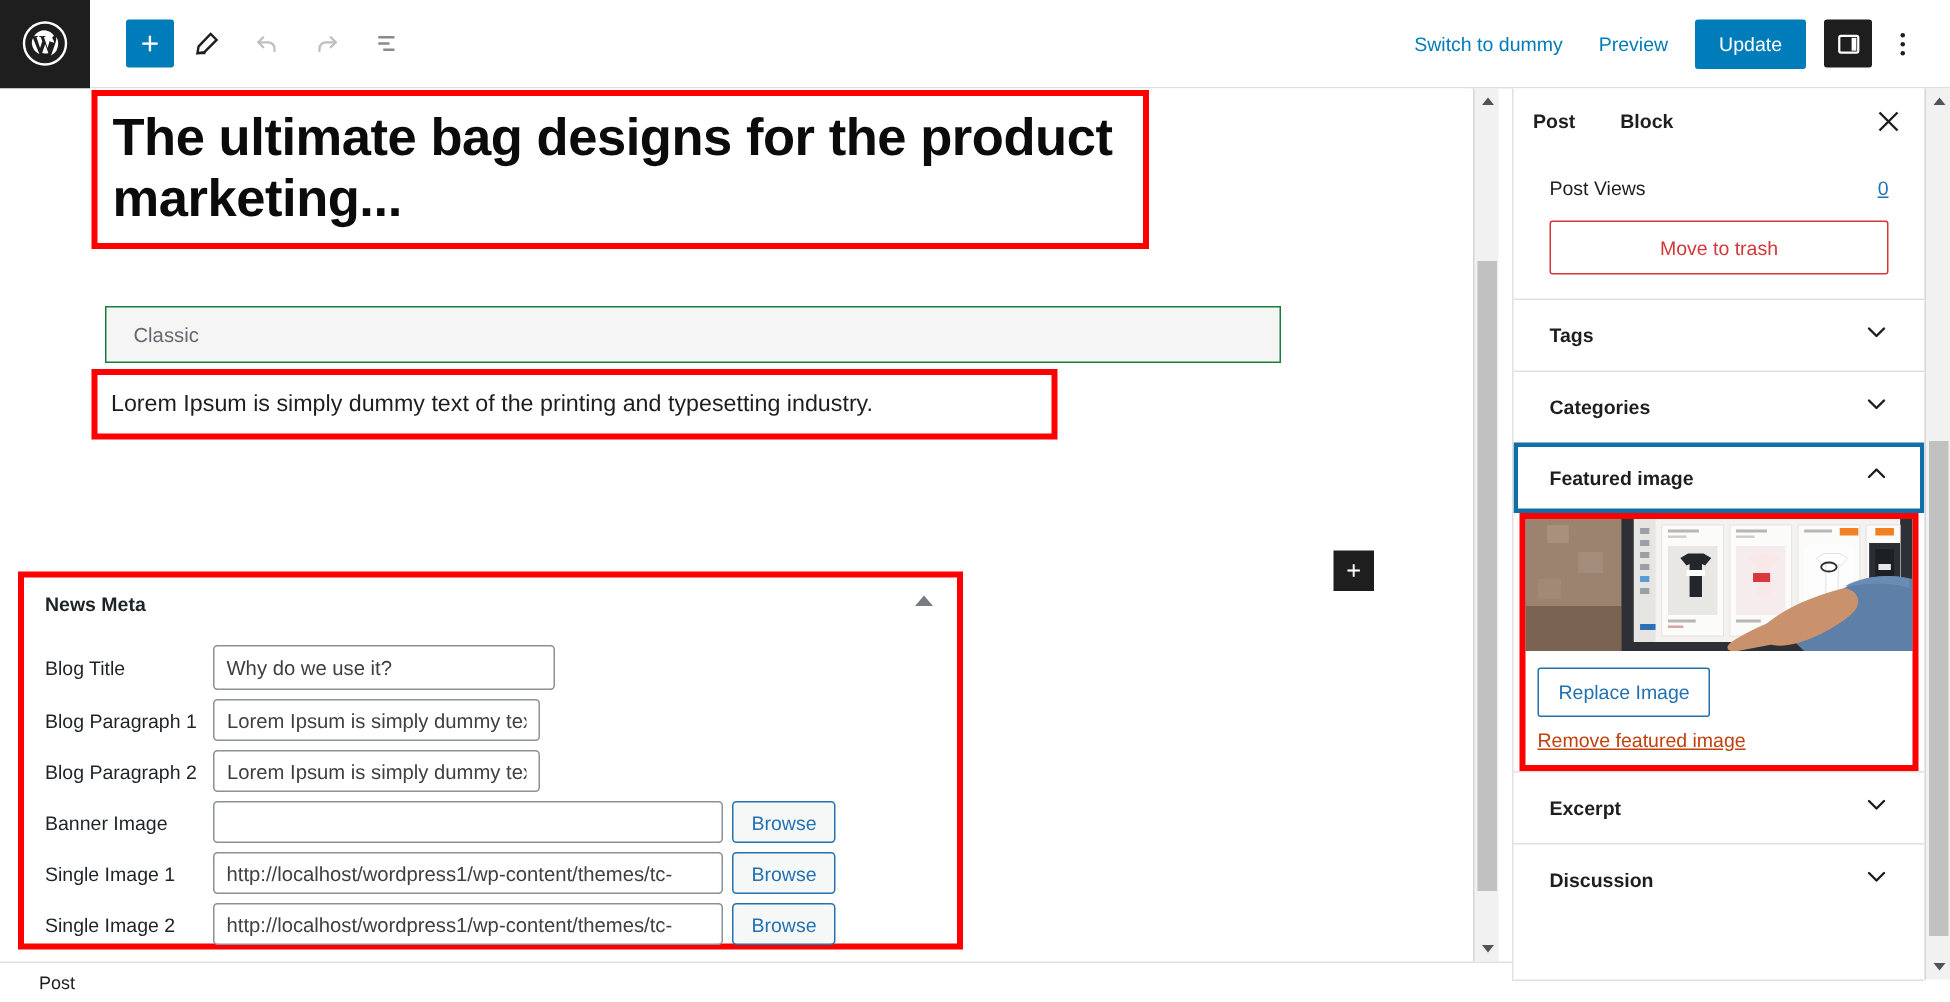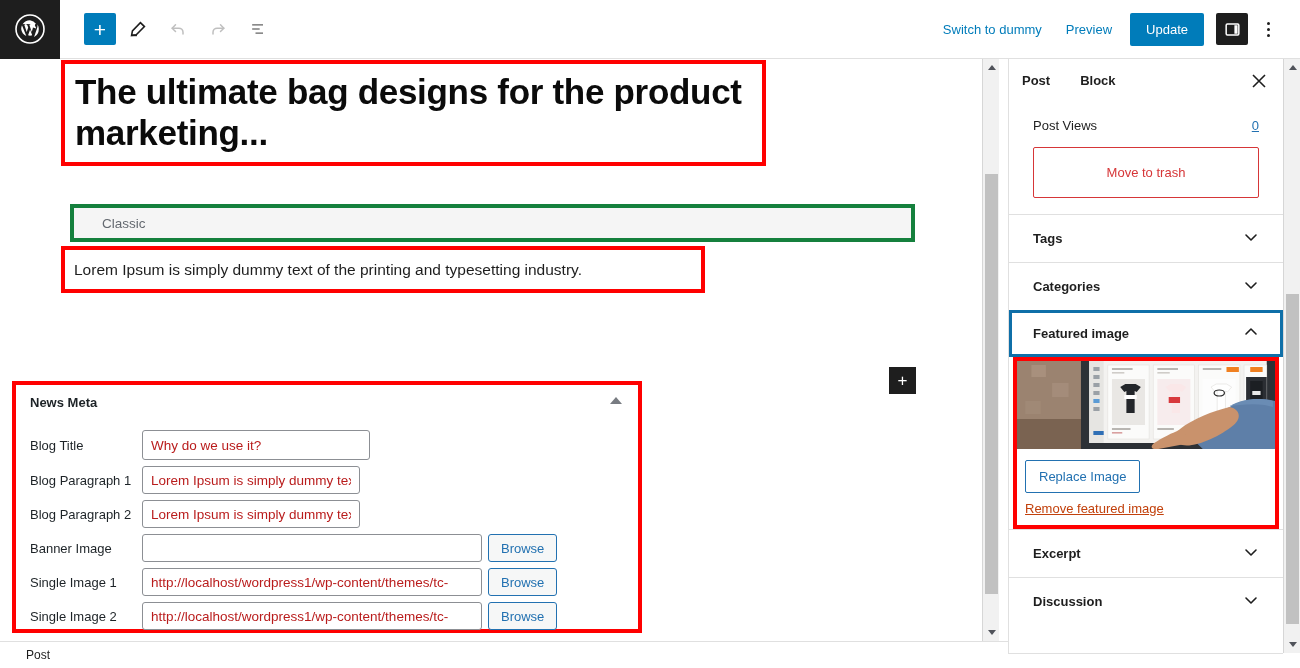--- a/index.html
+++ b/index.html
@@ -93,25 +93,25 @@
   }
   .post-title {
     font-size: 35px; font-weight: bold; color: #0b0b0b;
     line-height: 1.17; letter-spacing: -0.3px;
     padding: 8px 10px 0 10px;
     margin: 0;
   }
 
   .classic-block {
     position: absolute; left: 70px; top: 145px;
-    width: 845px; height: 38px;
+    width: 784px; height: 38px;
     background: #f5f5f5;
-    border: 4px solid #15803d;
+    border: 1px solid #15803d;
     display: flex; align-items: center;
-    padding-left: 28px;
+    padding-left: 18px;
     color: #646970; font-size: 13.5px;
   }
   .para-box {
     position: absolute; left: 61px; top: 187px;
     width: 644px; height: 47px;
     border: 4px solid #ff0000;
     background: #fff;
     display: flex; align-items: center;
     padding-left: 9px;
   }
@@ -140,21 +140,21 @@
   .meta-row {
     display: flex; align-items: center;
     margin-bottom: 6px;
   }
   .meta-label {
     width: 112px; flex: none;
     font-size: 13px; color: #1d2327;
   }
   .meta-input {
     font-family: "Liberation Sans", sans-serif;
-    font-size: 13.5px; color: #b91c1c;
+    font-size: 13.5px; color: #404040;
     border: 1px solid #8c8f94;
     border-radius: 3px;
     height: 28px; padding: 0 8px;
     background: #fff; outline: none;
   }
   .in-title { width: 228px; height: 30px; }
   .in-para  { width: 218px; }
   .in-wide  { width: 340px; }
   .browse-btn {
     margin-left: 6px;
@@ -253,21 +253,21 @@
   }
   .views-label { font-size: 13px; color: #1e1e1e; }
   .views-count {
     font-size: 13px; color: #2271b1;
     text-decoration: underline; cursor: pointer;
   }
   .trash-btn {
     display: block;
     margin: 14px 24px 0 24px;
     width: calc(100% - 48px);
-    height: 51px;
+    height: 36px;
     background: #fff;
     border: 1px solid #d63638;
     border-radius: 2px;
     color: #d63638; font-size: 13px;
     font-family: "Liberation Sans", sans-serif;
     cursor: pointer;
   }
 
   .panel {
     border-top: 1px solid #e0e0e0;

